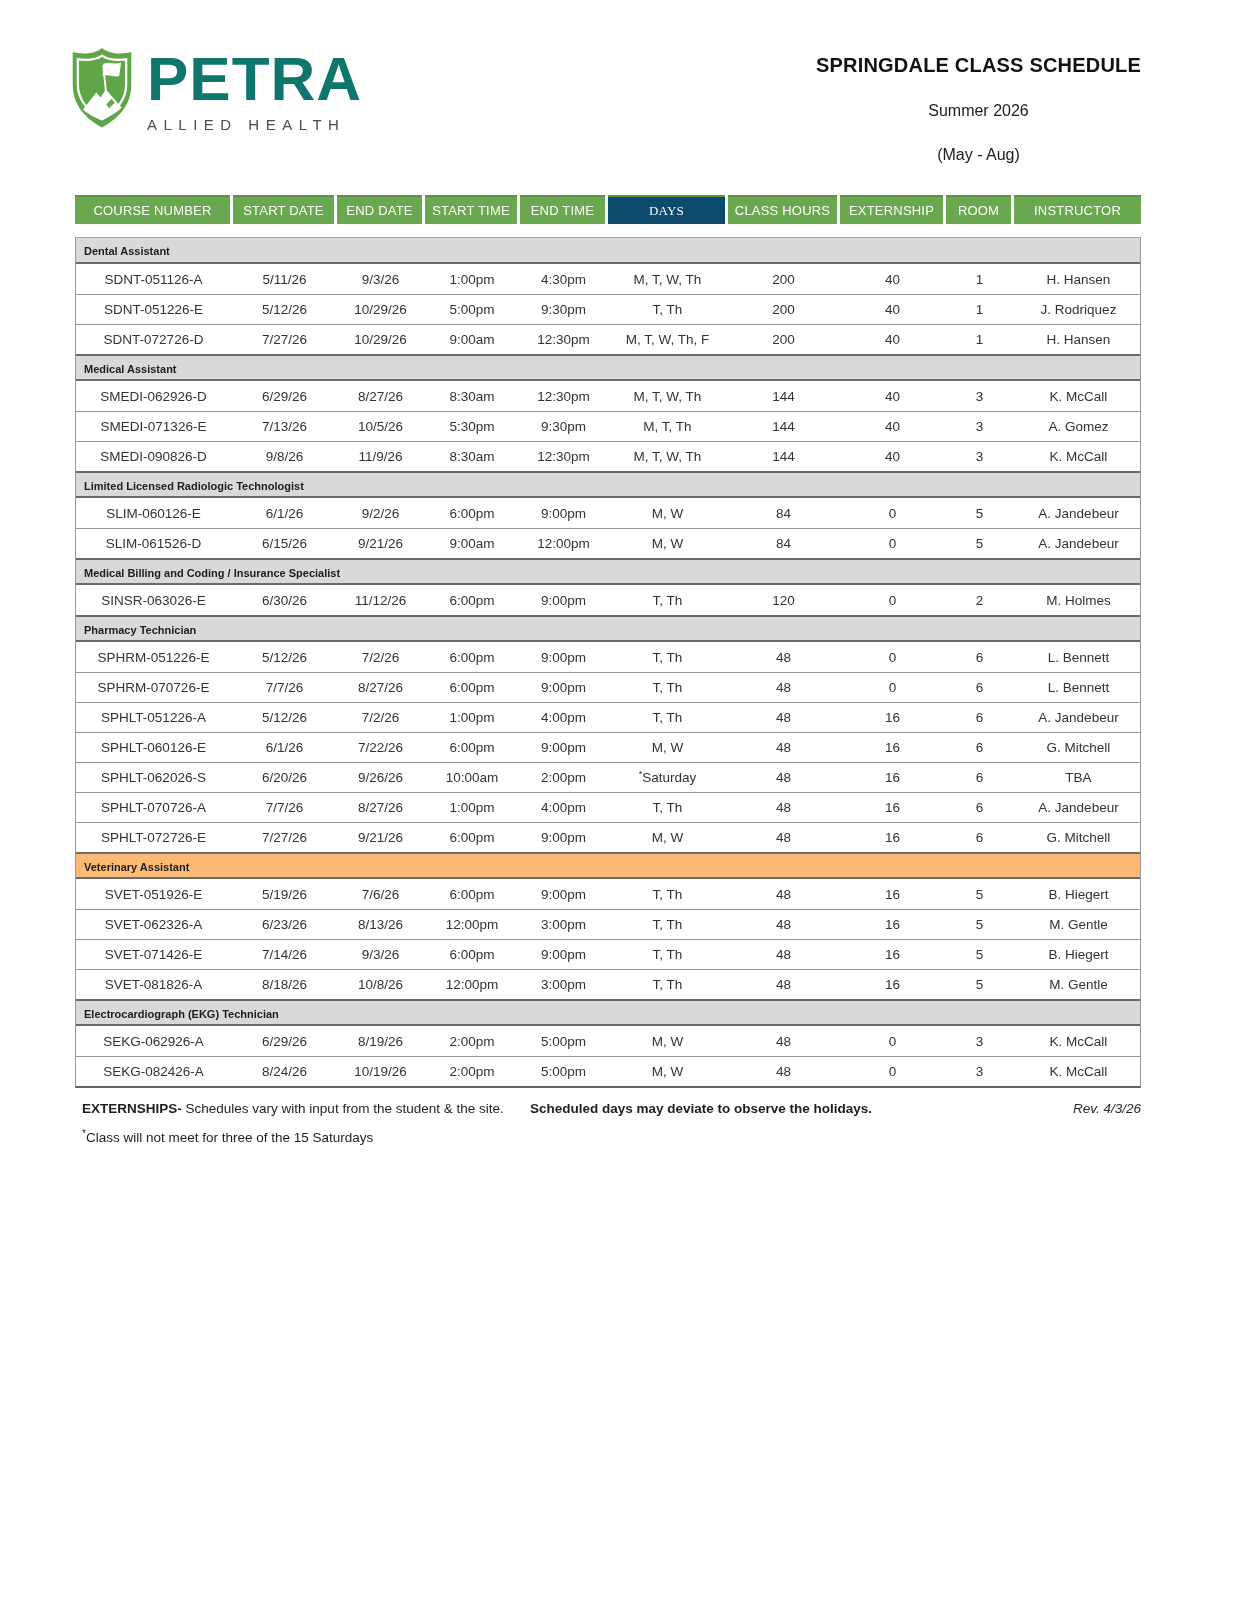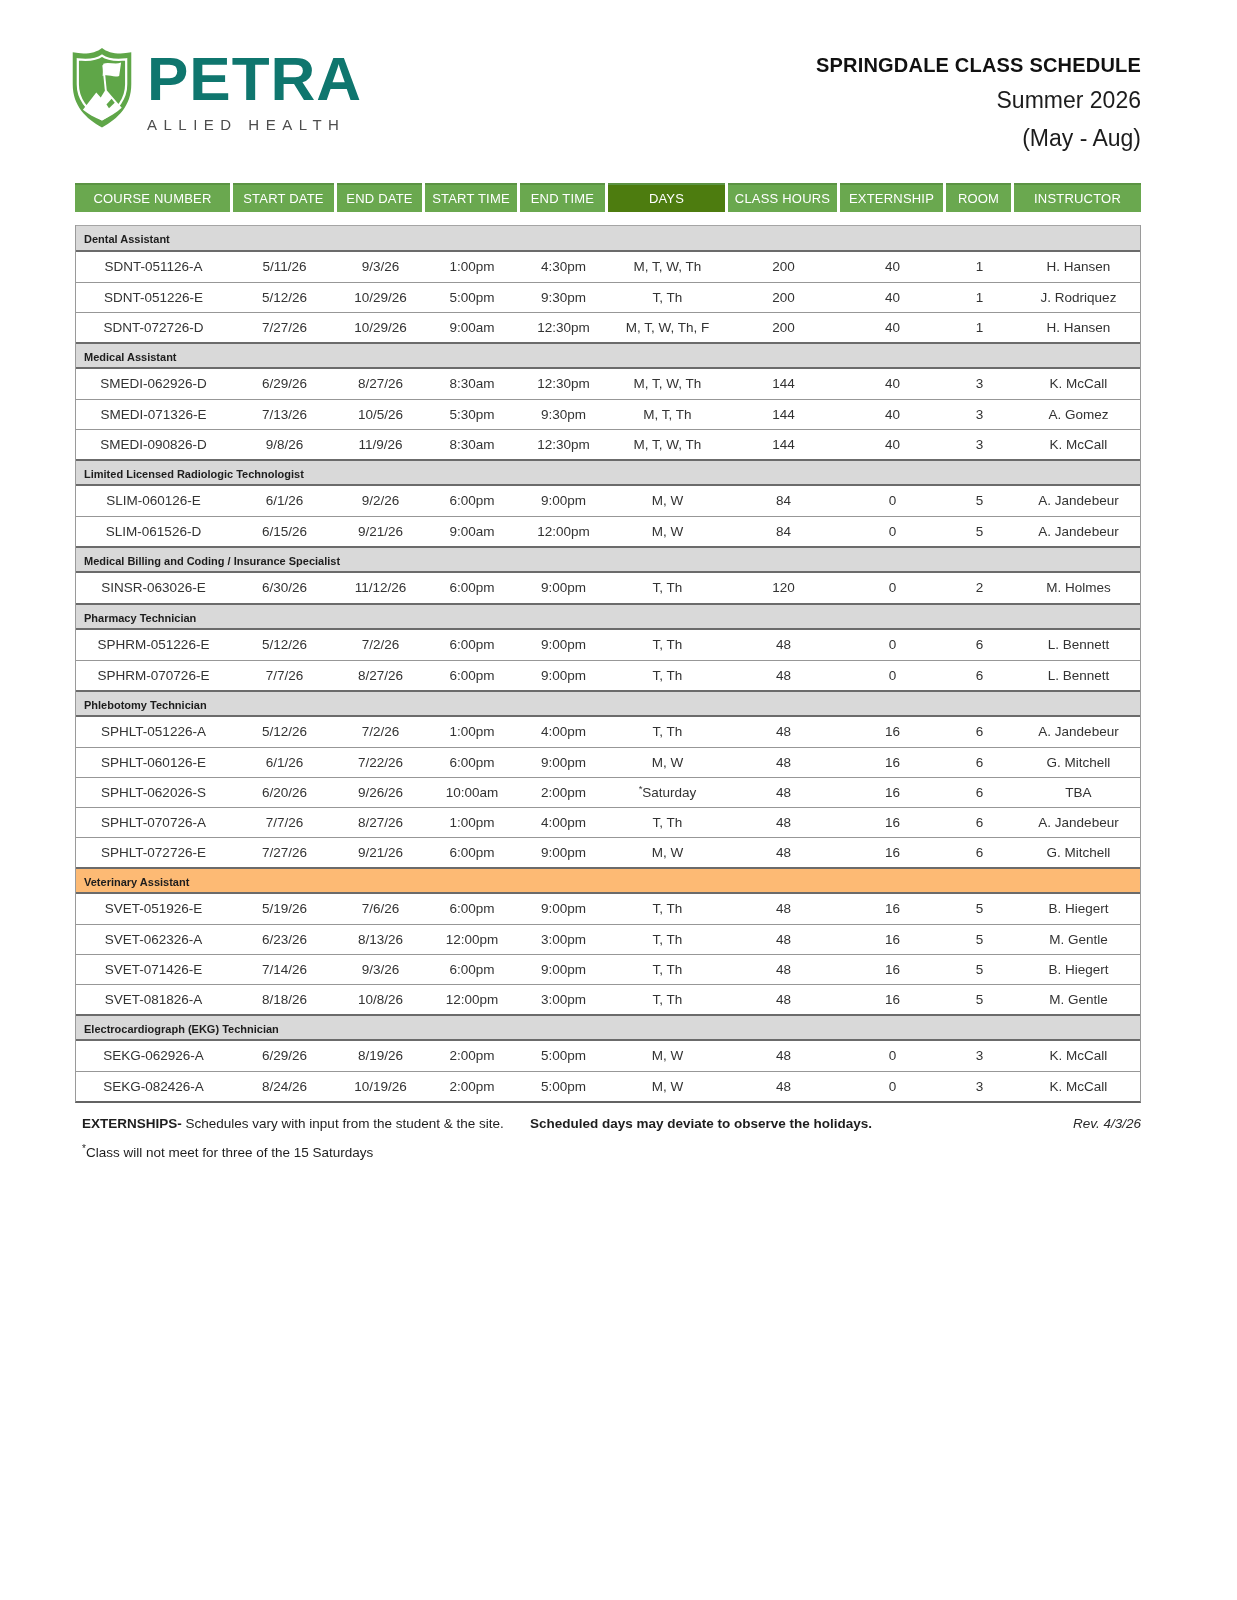--- a/index.html
+++ b/index.html
@@ -24,21 +24,21 @@
   .brand {
     font-size:62px; font-weight:800; letter-spacing:1px;
     color:#0f766e; line-height:0.95;
   }
   .tagline {
     font-size:15px; letter-spacing:6.5px; color:#4d4d4d;
     margin-top:7px; font-weight:400;
   }
   .titleblock { text-align:right; padding-top:8px; }
   .doc-title { font-size:20px; font-weight:bold; color:#111; letter-spacing:0.2px; }
-  .doc-sub { font-size:23px; color:#1c1c1c; margin-top:9px; line-height:1.25; }
+  .doc-sub { font-size:16px; color:#1c1c1c; margin-top:24px; line-height:1.25;text-align:center; }
 
   
   .schedule {
     margin:30px 0 0 75px;
     width:1066px;
     --cols: 155px 101px 85px 92px 85px 117px 109px 103px 65px 127px;
   }
   .thead {
     display:grid; grid-template-columns:var(--cols); column-gap:3px;
   }
@@ -109,21 +109,21 @@
     </div>
   </div>
 
   <div class="schedule">
     <div class="thead">
         <div class="hcell" style="background: rgb(106, 168, 79);">COURSE NUMBER</div>
         <div class="hcell" style="background: rgb(106, 168, 79);">START DATE</div>
         <div class="hcell" style="background: rgb(106, 168, 79);">END DATE</div>
         <div class="hcell" style="background: rgb(106, 168, 79);">START TIME</div>
         <div class="hcell" style="background: rgb(106, 168, 79);">END TIME</div>
-        <div class="hcell" style="background: #4d7c0f;">DAYS</div>
+        <div class="hcell" style="background: #0c4a6e; font-family: Liberation Serif, serif;">DAYS</div>
         <div class="hcell" style="background: rgb(106, 168, 79);">CLASS HOURS</div>
         <div class="hcell" style="background: rgb(106, 168, 79);">EXTERNSHIP</div>
         <div class="hcell" style="background: rgb(106, 168, 79);">ROOM</div>
         <div class="hcell" style="background: rgb(106, 168, 79);">INSTRUCTOR</div>
       </div>
     <div class="tbody">
         <div class="section-bar" style="background: rgb(217, 217, 217);">Dental Assistant</div>
         <div class="row">
           <div class="cell">SDNT-051126-A</div>
           <div class="cell">5/11/26</div>
@@ -253,21 +253,20 @@
           <div class="cell">7/7/26</div>
           <div class="cell">8/27/26</div>
           <div class="cell">6:00pm</div>
           <div class="cell">9:00pm</div>
           <div class="cell">T, Th</div>
           <div class="cell">48</div>
           <div class="cell">0</div>
           <div class="cell">6</div>
           <div class="cell">L. Bennett</div>
         </div>
-        <div class="section-bar" style="background: rgb(217, 217, 217);">Phlebotomy Technician</div>
         <div class="row">
           <div class="cell">SPHLT-051226-A</div>
           <div class="cell">5/12/26</div>
           <div class="cell">7/2/26</div>
           <div class="cell">1:00pm</div>
           <div class="cell">4:00pm</div>
           <div class="cell">T, Th</div>
           <div class="cell">48</div>
           <div class="cell">16</div>
           <div class="cell">6</div>

